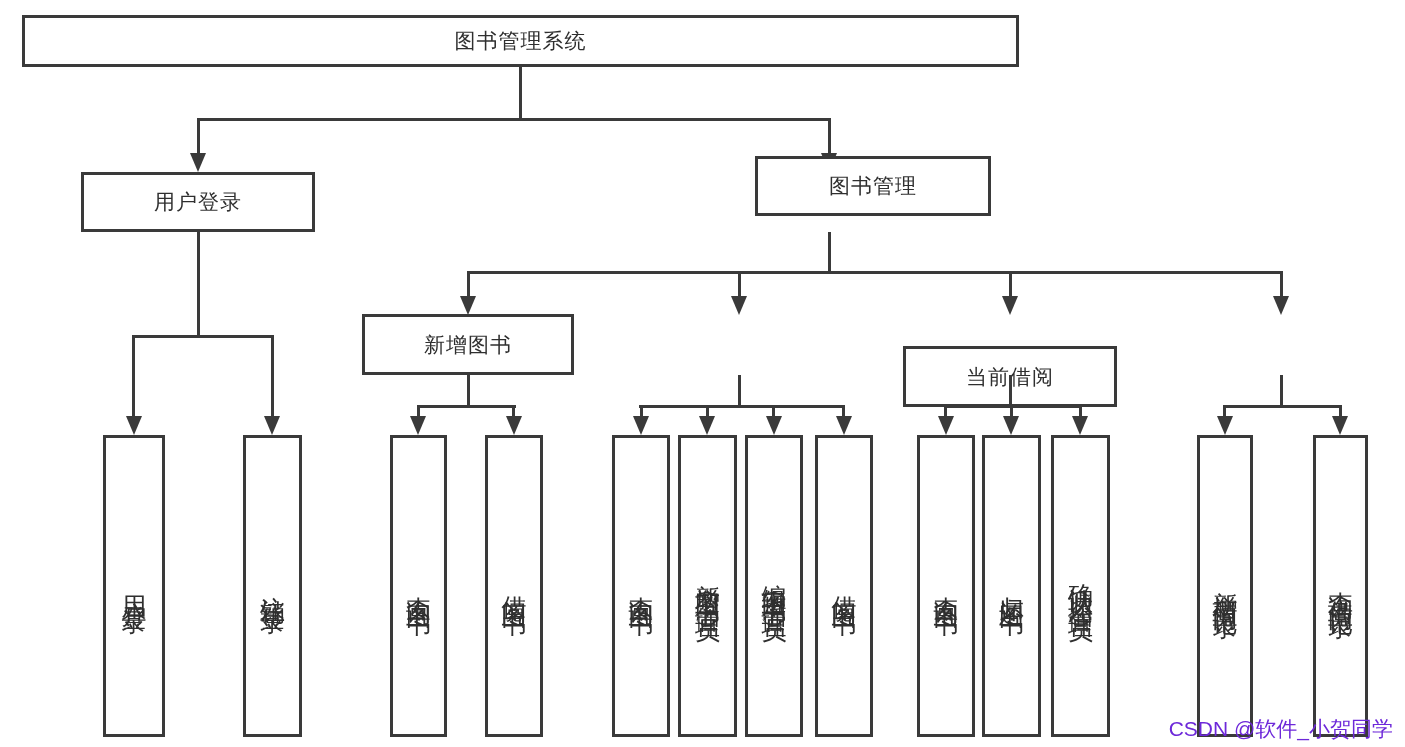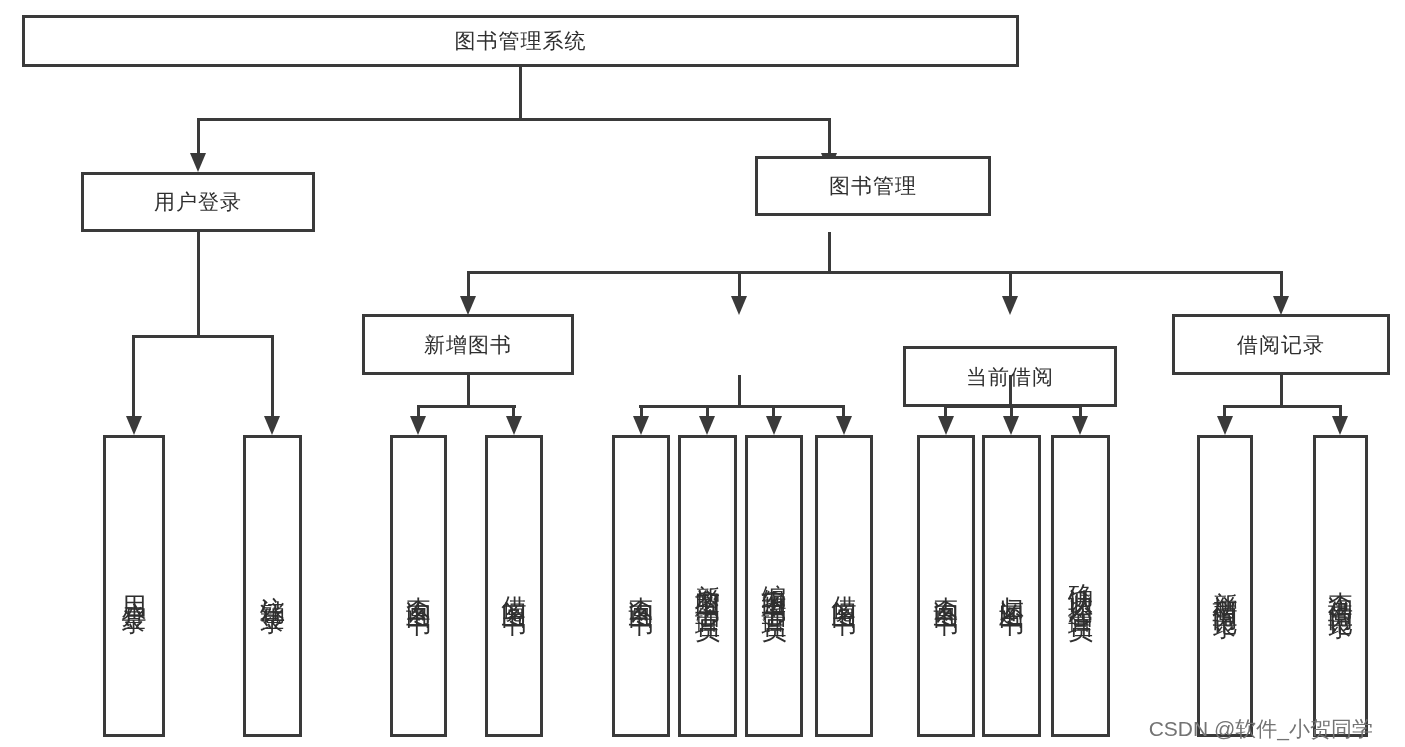--- a/index.html
+++ b/index.html
@@ -42,23 +42,23 @@
   .hline{height:3px;}
   .arrow{
     position:absolute;
     width:0;height:0;
     border-left:8px solid transparent;
     border-right:8px solid transparent;
     border-top:19px solid var(--line);
   }
   .watermark{
     position:absolute;
-    right:32px;bottom:4px;
+    right:12px;bottom:4px;
     font-size:21px;
-    color:#737373;
+    color:#6d28d9;
     z-index:5;
     white-space:nowrap;
   }
 </style>
 </head>
 <body>
 
 <div id="canvas">
 
   <div class="box" style="left:22px;top:15px;width:997px;height:52px;align-items:center;">
@@ -95,23 +95,20 @@
   <div class="vline" style="left:1009px;top:271px;height:27px;"></div>
   <div class="arrow" style="left:1002px;top:296px;"></div>
   <div class="vline" style="left:1280px;top:271px;height:27px;"></div>
   <div class="arrow" style="left:1273px;top:296px;"></div>
 
   <div class="box" style="left:362px;top:314px;width:212px;height:61px;">
     <span class="h-label">新增图书</span>
   </div>
   <div class="box" style="left:903px;top:314px;width:214px;height:61px;margin-top:32px;">
     <span class="h-label">当前借阅</span>
-  </div>
-  <div class="box" style="left:1172px;top:314px;width:218px;height:61px;">
-    <span class="h-label">借阅记录</span>
   </div>
 
   <div class="vline" style="left:467px;top:375px;height:32px;"></div>
   <div class="hline" style="left:417px;top:405px;width:99px;"></div>
   <div class="vline" style="left:417px;top:405px;height:13px;"></div>
   <div class="arrow" style="left:410px;top:416px;"></div>
   <div class="vline" style="left:512px;top:405px;height:13px;"></div>
   <div class="arrow" style="left:506px;top:416px;"></div>
 
   <div class="vline" style="left:738px;top:375px;height:32px;"></div>

